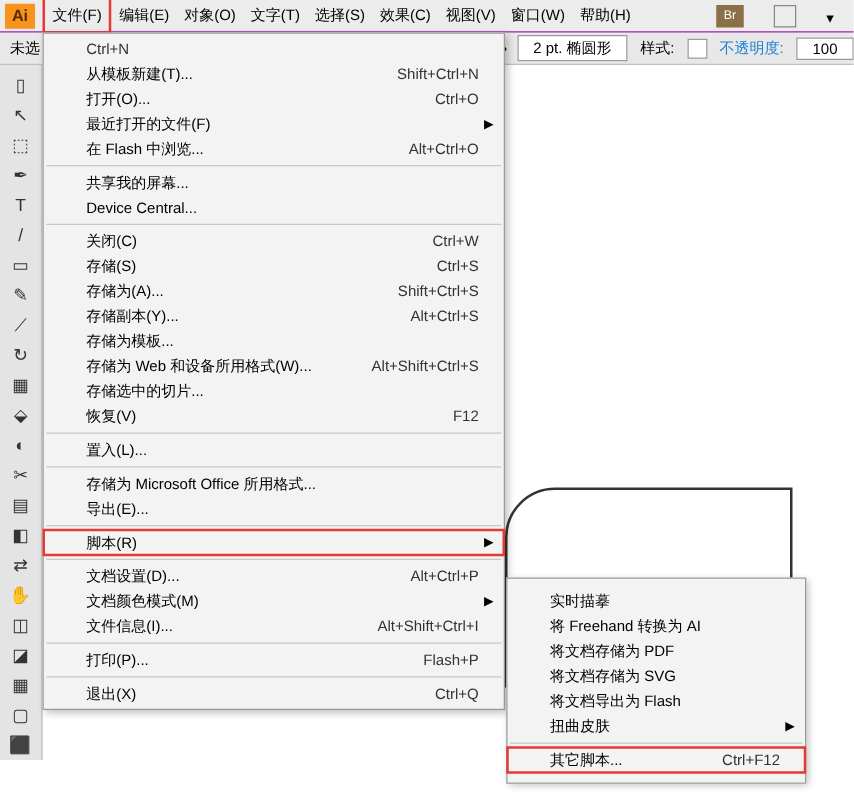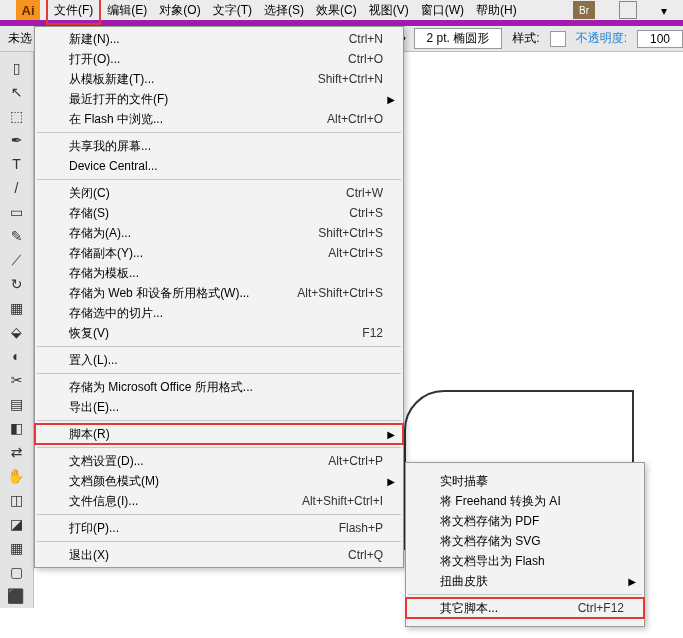--- a/index.html
+++ b/index.html
@@ -1,17 +1,17 @@
 <!DOCTYPE html>
 <html><head>
 <meta charset="utf-8">
 <style>
   * { box-sizing: border-box; margin: 0; padding: 0; font-family: "Microsoft YaHei", sans-serif; font-size: 12px; }
   body { background: #fff; width: 683px; height: 638px; overflow: hidden; position: relative; }
-  .menubar { display: flex; align-items: center; background: #ececec; height: 26px; border-bottom: 6px solid #a21caf; padding-left: 16px; position: relative; z-index: 2; }
+  .menubar { display: flex; align-items: center; background: #ececec; height: 26px; border-bottom: 1px solid #a21caf; padding-left: 4px; position: relative; z-index: 2; }
   .ai-logo { width: 24px; height: 20px; background: #f7941d; color: #5a2a00; font-weight: bold; font-size: 13px; display: flex; align-items: center; justify-content: center; margin-right: 6px; }
   .menu-item { padding: 4px 6px; cursor: pointer; }
   .menu-item.active { border: 2px solid #e53935; }
   .right-icons { margin-left: auto; display: flex; gap: 24px; padding-right: 10px; align-items: center; }
   .br-icon { width: 22px; height: 18px; background: #8b6f47; color: #fff; font-size: 10px; display: flex; align-items: center; justify-content: center; }
   .grid-icon { width: 18px; height: 18px; border: 1px solid #888; }
   .dd-icon { width: 12px; height: 12px; }
 
   .optbar { display: flex; align-items: center; background: #e8e8e8; height: 26px; border-bottom: 1px solid #c0c0c0; padding-left: 6px; gap: 8px; position: relative; z-index: 1; }
   .optbar .label { padding: 0 2px; }
@@ -87,30 +87,29 @@
     <div class="tool">✋</div>
     <div class="tool">◫</div>
     <div class="tool">◪</div>
     <div class="tool">▦</div>
     <div class="tool">▢</div>
     <div class="tool">⬛</div>
   </div>
 
 <div class="dropdown" id="file-menu">
     <div class="mi">
-      <span class="label">新建(N)...</span>
       <span class="shortcut">Ctrl+N</span>
+    </div>
+    <div class="mi">
+      <span class="label">从模板新建(T)...</span>
+      <span class="shortcut">Shift+Ctrl+N</span>
     </div>
     <div class="mi">
       <span class="label">打开(O)...</span>
       <span class="shortcut">Ctrl+O</span>
-    </div>
-    <div class="mi">
-      <span class="label">从模板新建(T)...</span>
-      <span class="shortcut">Shift+Ctrl+N</span>
     </div>
     <div class="mi">
       <span class="label">最近打开的文件(F)</span>
       <span class="arrow">▶</span>
     </div>
     <div class="mi">
       <span class="label">在 Flash 中浏览...</span>
       <span class="shortcut">Alt+Ctrl+O</span>
     </div>
     <div class="sep"></div>

